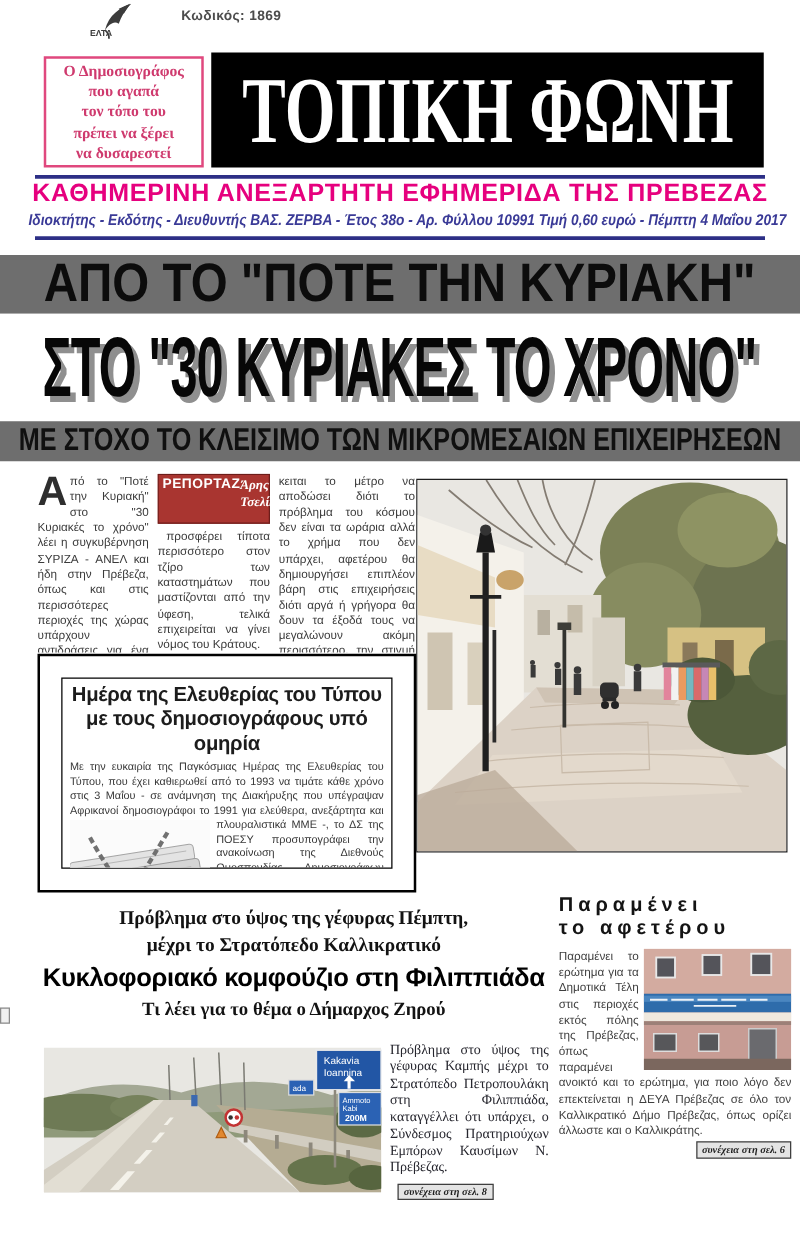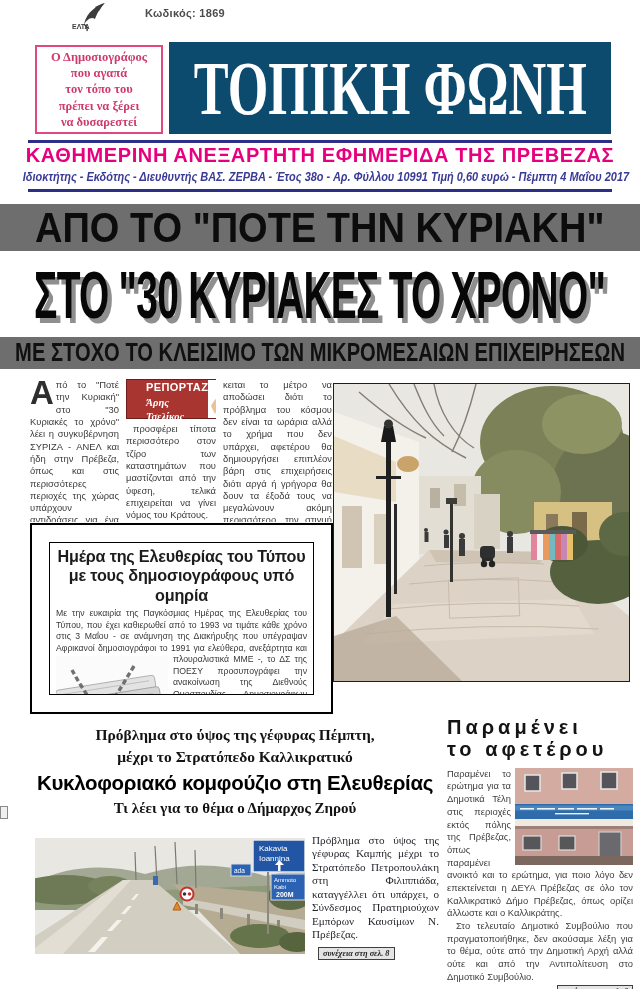--- a/index.html
+++ b/index.html
@@ -8,21 +8,21 @@
 
   
   #postal{top:2px;left:72px;display:flex;align-items:flex-start;gap:6px;}
   #postal .code{font-size:11px;font-weight:bold;color:#4c4c4c;letter-spacing:.3px;margin-top:5px;padding-left:33px;}
 
   
   #motto{left:35px;top:45px;width:124px;height:85px;border:2px solid #e0487e;display:flex;flex-direction:column;justify-content:center;text-align:center;
          font-family:"Liberation Serif",serif;font-weight:bold;color:#cf3a6e;font-size:12.5px;line-height:1.3;}
 
   
-  #masthead{left:169px;top:42px;width:442px;height:92px;background:#0c4a6e;display:flex;align-items:center;justify-content:center;overflow:hidden;}
+  #masthead{left:169px;top:42px;width:442px;height:92px;background:#000000;display:flex;align-items:center;justify-content:center;overflow:hidden;}
   #masthead .t{color:#fff;font-family:"Liberation Serif",serif;font-weight:bold;font-size:58px;white-space:nowrap;transform:scale(.9,1.3);}
 
   .rule{left:28px;width:584px;height:3px;background:#2d2f86;}
   #subtitle{top:144px;left:0;width:640px;text-align:center;color:#e6007e;font-weight:bold;font-size:20px;letter-spacing:.6px;}
   #infoline{top:167px;left:0;width:640px;text-align:center;overflow:hidden;font-style:italic;}
   #infoline .t{display:inline-block;color:#3a3a97;font-weight:bold;font-size:11.8px;white-space:nowrap;transform:scale(.93,1.05);transform-origin:center;}
 
   
   .band{left:0;width:640px;background:#6e6e6e;display:flex;align-items:center;justify-content:center;overflow:hidden;}
   #kicker-band{top:204px;height:47px;}
@@ -35,21 +35,21 @@
   
   .col{top:379px;height:143px;font-size:9.4px;line-height:1.31;text-align:justify;color:#3a3a3a;overflow:hidden;}
   #col1{left:30px;width:89px;}
   #col2{left:126px;width:90px;}
   #col3{left:223px;width:109px;}
   .dropcap{float:left;font-size:33px;font-weight:bold;line-height:.82;padding-right:2px;color:#2e2e2e;}
   #col2 .p2{text-indent:7px;margin:0;}
   .cont{display:inline-block;border:1px solid #3f3f3f;background:#e4e4e4;color:#1e1e1e;font-family:"Liberation Serif",serif;font-style:italic;font-weight:bold;font-size:8.3px;padding:1px 4px;line-height:1.2;white-space:nowrap;}
 
   #report-box{width:90px;height:40px;background:#a93530;border:1px solid #6d1d1a;display:flex;margin-bottom:4px;box-sizing:border-box;}
-  #report-box .labels{flex:1;display:flex;flex-direction:column;justify-content:flex-start;padding-left:19px;}
+  #report-box .labels{flex:1;display:flex;flex-direction:row;justify-content:flex-start;padding-left:3px;}
   #report-box .l1{color:#fff;font-weight:bold;font-size:11px;letter-spacing:.4px;}
   #report-box .l2{color:#fff;font-family:"Liberation Serif",serif;font-style:italic;font-weight:bold;font-size:10.5px;margin-top:2px;}
   #report-box .pen{width:26px;background:#fff;}
 
   
   #street-photo{left:333px;top:383px;width:295px;height:297px;border:1px solid #1e1e1e;}
 
   
   #press-box{left:30px;top:523px;width:303px;height:191px;border:2px solid #000;padding:17px;box-sizing:border-box;}
   #press-inner{border:1px solid #000;height:100%;box-sizing:border-box;padding:4px 6px 2px;overflow:hidden;}
@@ -64,21 +64,21 @@
   #traffic-heads{left:30px;top:724px;width:410px;}
   #traffic-heads .kick{text-align:center;font-family:"Liberation Serif",serif;font-weight:bold;font-size:15.5px;line-height:1.4;color:#131313;}
   #traffic-heads .head{text-align:center;font-weight:bold;font-size:20.5px;color:#000;margin-top:4px;letter-spacing:-.3px;}
   #traffic-heads .sub{text-align:center;font-family:"Liberation Serif",serif;font-weight:bold;font-size:15px;margin-top:5px;color:#131313;}
   #road-photo{left:35px;top:838px;width:270px;height:116px;}
   #traffic-side{left:312px;top:834px;width:127px;font-family:"Liberation Serif",serif;font-size:11.2px;line-height:1.2;text-align:justify;color:#26262e;}
   #traffic-side .cont{margin-top:5px;margin-left:6px;}
 
   
   #question{left:447px;top:716px;width:186px;}
-  #question .title{font-weight:bold;font-size:20px;letter-spacing:4px;color:#141414;line-height:1.12;white-space:nowrap;}
+  #question .title{font-weight:bold;font-size:16px;letter-spacing:4px;color:#141414;line-height:1.12;white-space:nowrap;}
   #question .body{margin-top:7px;font-size:9.4px;line-height:1.35;text-align:justify;color:#3e3e3e;}
   #building-photo{float:right;width:118px;height:97px;margin:0 0 3px 4px;}
   #question .p2{text-indent:9px;margin:0;}
   #question .cont{float:right;margin-top:2px;}
 </style>
 </head>
 <body>
 
 <div id="page">
 
@@ -268,21 +268,21 @@
         
       </div>
     </div>
   </div>
 
   <div id="edge-square" class="abs"></div>
 
   <div id="traffic-heads" class="abs">
     <div class="kick">Πρόβλημα στο ύψος της γέφυρας Πέμπτη,</div>
     <div class="kick">μέχρι το Στρατόπεδο Καλλικρατικό</div>
-    <div class="head">Κυκλοφοριακό κομφούζιο στη Ελευθερίας</div>
+    <div class="head">Κυκλοφοριακό κομφούζιο στη Φιλιππιάδα</div>
     <div class="sub">Τι λέει για το θέμα ο Δήμαρχος Ζηρού</div>
   </div>
 
   <svg id="road-photo" class="abs" viewBox="0 0 270 116" preserveAspectRatio="none">
     <rect width="270" height="116" fill="#e8e7e2"></rect>
     <path d="M0,44 Q50,20 110,36 Q170,18 230,38 L270,30 L270,58 L0,58 Z" fill="#a3a894"></path>
     <path d="M0,56 Q60,40 130,52 L270,46 L270,72 L0,72 Z" fill="#8f9a7a"></path>
     <ellipse cx="30" cy="52" rx="48" ry="15" fill="#6e7a55"></ellipse>
     <ellipse cx="75" cy="48" rx="22" ry="10" fill="#76825c"></ellipse>
 
@@ -371,18 +371,17 @@
         <rect x="0" y="51" width="118" height="7" fill="#efe9df"></rect>
         <rect x="0" y="58" width="118" height="3" fill="#9c8078"></rect>
         <g fill="#57575a" stroke="#ddd" stroke-width="1.2">
           <rect x="8" y="68" width="18" height="14"></rect>
           <rect x="44" y="68" width="16" height="14"></rect>
         </g>
         <rect x="84" y="64" width="22" height="26" fill="#6a6a6e" stroke="#ccc" stroke-width="1.2"></rect>
         <rect x="0" y="88" width="118" height="9" fill="#7b675e"></rect>
       </svg>
       <span>Παραμένει το ερώτημα για τα Δημοτικά Τέλη στις περιοχές εκτός πόλης της Πρέβεζας, όπως παραμένει ανοικτό και το ερώτημα, για ποιο λόγο δεν επεκτείνεται η ΔΕΥΑ Πρέβεζας σε όλο τον Καλλικρατικό Δήμο Πρέβεζας, όπως ορίζει άλλωστε και ο Καλλικράτης.</span>
-      <p class="p2">Στο τελευταίο Δημοτικό Συμβούλιο που πραγματοποιήθηκε, δεν ακούσαμε λέξη για το θέμα, ούτε από την Δημοτική Αρχή αλλά ούτε και από την Αντιπολίτευση στο Δημοτικό Συμβούλιο.</p>
       <span class="cont">συνέχεια στη σελ. 6</span>
     </div>
   </div>
 
 </div>
 
 </body></html>

